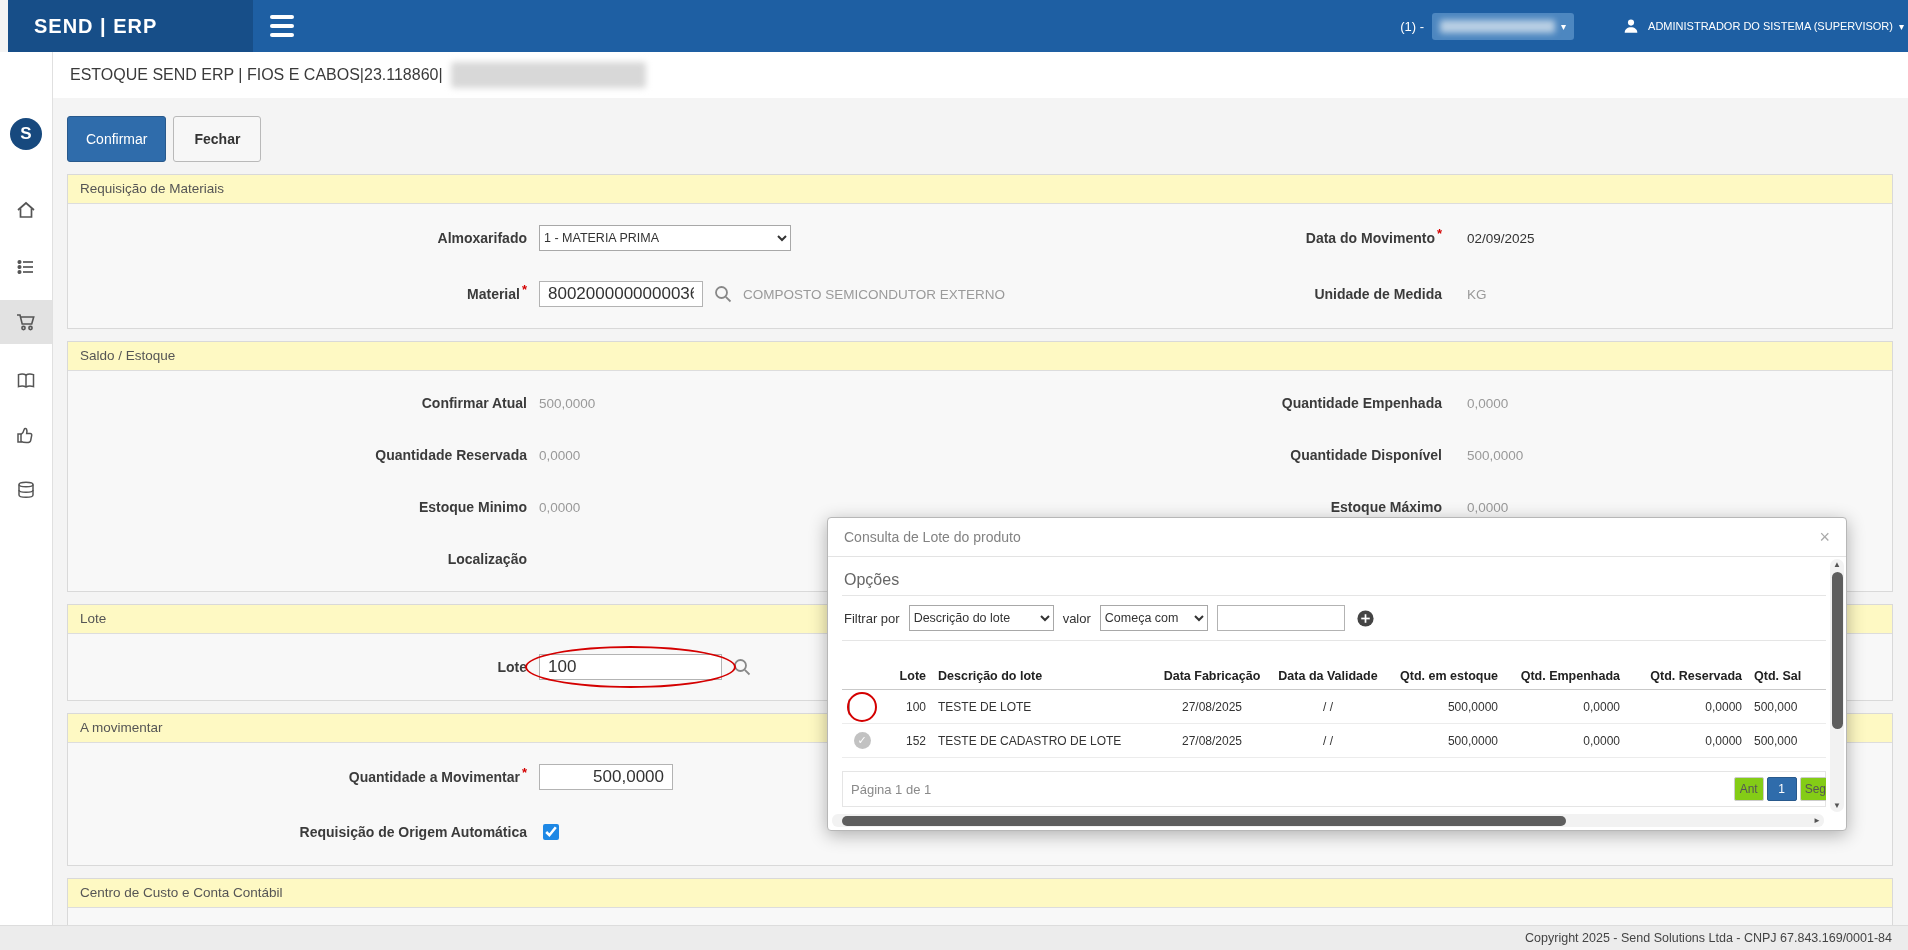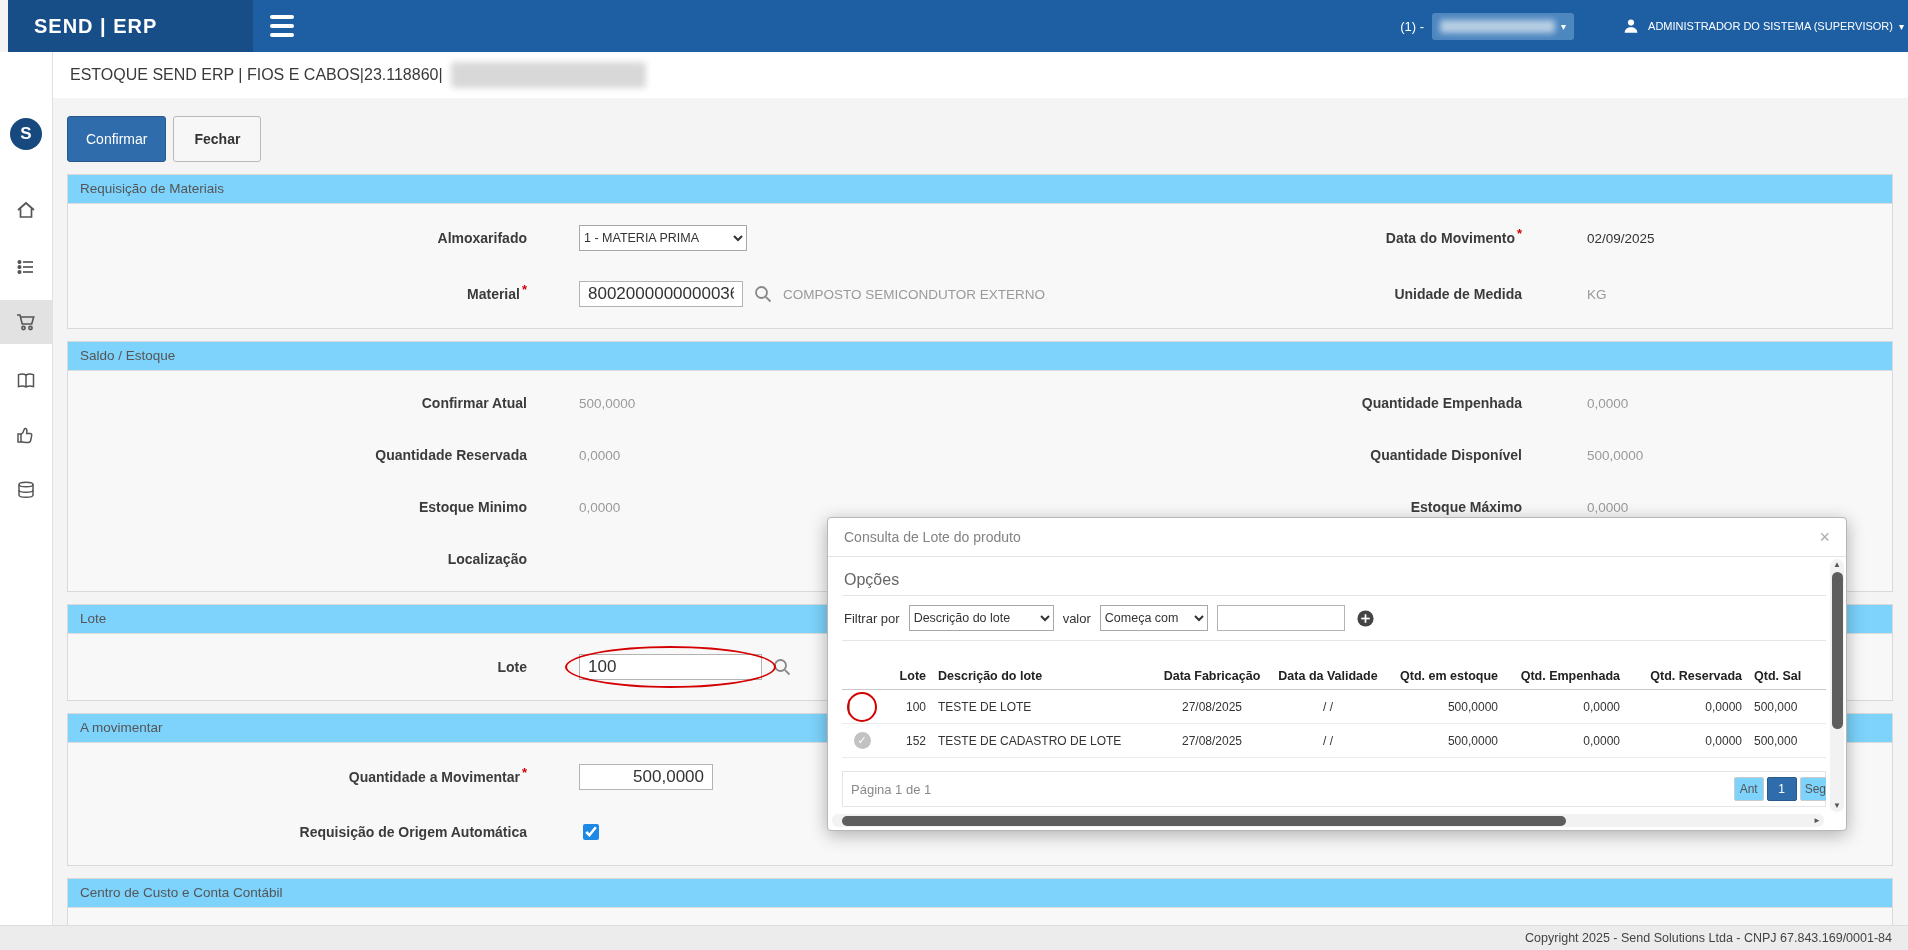--- a/index.html
+++ b/index.html
@@ -33,33 +33,33 @@
   .redacted-gray{width:195px;height:26px;background:#d8d8d8;filter:blur(3px);border-radius:3px;margin-left:8px;}
 
   
   .content{position:absolute;left:52px;top:98px;right:0;bottom:25px;padding:18px 15px 0 15px;box-sizing:border-box;overflow:hidden;}
   .toolbar{display:flex;gap:7px;}
   .btn{height:46px;border-radius:3px;font-size:14px;font-family:"Liberation Sans",sans-serif;cursor:pointer;}
   .btn-primary{padding:0 18px;background:var(--primary,#2f6cab);border:1px solid #28598c;color:#fff;}
   .btn-default{padding:0 20px;background:#f7f7f7;border:1px solid #b9b9b9;color:#333;font-weight:bold;}
 
   .section{margin-top:12px;border:1px solid #d9d9d9;background:#f8f8f8;}
-  .section-header{height:28px;line-height:28px;padding:0 12px;background:#7dd3fc;border-bottom:1px solid #ddd;color:#555;font-size:13.5px;}
+  .section-header{height:28px;line-height:28px;padding:0 12px;background:#fef9c3;border-bottom:1px solid #ddd;color:#555;font-size:13.5px;}
   .section-body{padding:6px 0;}
-  .frow{display:flex;align-items:center;gap:40px;}
+  .frow{display:flex;align-items:center;}
   .rh56{height:56px}.rh52{height:52px}.rh54{height:54px}.rh55{height:55px}
   .c1{width:459px;text-align:right;font-weight:bold;color:#3b3b3b;font-size:14px;flex:0 0 auto;}
   .c2{margin-left:12px;display:flex;align-items:center;gap:10px;flex:0 0 690px;min-width:0;}
   .c3{width:213px;text-align:right;font-weight:bold;color:#3b3b3b;font-size:14px;flex:0 0 auto;}
   .c4{margin-left:25px;font-size:13.5px;color:#999;display:flex;align-items:flex-start;}
   .val{color:#999;font-size:13.5px;white-space:nowrap;}
   .val-dark{color:#333;}
   .req{color:var(--annotation,#d40000);font-weight:bold;font-size:13px;position:relative;top:-5px;margin-left:2px;}
   select.sel{height:26px;border:1px solid #a8a8a8;background:#fff;font-size:12.5px;color:#333;font-family:"Liberation Sans",sans-serif;}
-  .sel-212{width:168px}.sel-145{width:145px}.sel-108{width:108px}
+  .sel-212{width:252px}.sel-145{width:145px}.sel-108{width:108px}
   input.txt{height:26px;border:1px solid #b3b3b3;background:#fff;font-size:17px;color:#333;padding:0 8px;box-sizing:border-box;font-family:"Liberation Sans",sans-serif;}
   .w164{width:164px}.w183{width:183px}.w134{width:134px;text-align:right}.w175{width:175px}.w128{width:128px;height:24px;}
   .search-btn{width:20px;height:20px;display:inline-flex;cursor:pointer;}
   .desc-text{color:#9a9a9a;font-size:13.5px;white-space:nowrap;}
   .cb{width:16px;height:16px;accent-color:var(--checkbox,#1e88e5);}
   .input-wrap{position:relative;display:inline-flex;}
   .ann-ellipse{position:absolute;left:-14px;top:-8px;width:211px;height:42px;border:2px solid var(--annotation,#d40000);border-radius:50%;pointer-events:none;box-sizing:border-box;}
 
   
   .footer{position:absolute;left:0;bottom:0;width:1908px;height:25px;background:#ececec;border-top:1px solid #ddd;display:flex;align-items:center;justify-content:flex-end;padding-right:16px;box-sizing:border-box;font-size:12.5px;color:#444;z-index:30;}
@@ -78,21 +78,21 @@
   .lote-tbl th{font-weight:bold;color:#222;padding:6px;border-bottom:1px solid #c9c9c9;white-space:nowrap;overflow:hidden;font-size:12.5px;}
   .lote-tbl td{padding:0 6px;height:33px;border-bottom:1px solid #ececec;color:#333;white-space:nowrap;overflow:hidden;}
   .ta-l{text-align:left}.ta-r{text-align:right}.ta-c{text-align:center}
   .radio-cell{position:relative;}
   .radio-o{width:16px;height:16px;border:1px solid #9a9a9a;border-radius:50%;background:#fff;margin:auto;cursor:pointer;box-sizing:border-box;}
   .radio-c{width:17px;height:17px;border-radius:50%;background:#c2c2c2;color:#fff;font-size:11px;display:flex;align-items:center;justify-content:center;margin:auto;cursor:pointer;}
   .ann-circle{position:absolute;left:50%;top:50%;transform:translate(-50%,-50%);width:30px;height:30px;border:2px solid var(--annotation,#d40000);border-radius:50%;pointer-events:none;box-sizing:border-box;}
   .pager{display:flex;align-items:center;justify-content:space-between;border:1px solid #e5e5e5;padding:5px 8px;margin-top:13px;}
   .pager-info{color:#8a8a8a;font-size:13px;}
   .pager-btns{display:flex;gap:3px;margin-right:-14px;}
-  .pbtn{min-width:30px;height:24px;border:1px solid #ccc;background:#7dd3fc;color:#555;font-size:12px;display:flex;align-items:center;justify-content:center;border-radius:2px;cursor:pointer;padding:0 4px;box-sizing:border-box;}
+  .pbtn{min-width:30px;height:24px;border:1px solid #ccc;background:#84cc16;color:#555;font-size:12px;display:flex;align-items:center;justify-content:center;border-radius:2px;cursor:pointer;padding:0 4px;box-sizing:border-box;}
   .pbtn.active{background:var(--primary,#2f6cab);color:#fff;border-color:#28598c;}
   .vscroll{position:absolute;right:2px;top:2px;bottom:18px;width:14px;background:#f2f2f2;border-radius:7px;z-index:3;}
   .vscroll .arr{position:absolute;left:0;width:100%;text-align:center;font-size:8px;color:#555;line-height:12px;cursor:pointer;}
   .arr-top{top:0}.arr-bot{bottom:0}
   .vthumb{position:absolute;top:13px;left:1.5px;width:11px;height:62%;background:#5e5e5e;border-radius:6px;cursor:pointer;}
   .hscroll{position:absolute;left:4px;right:22px;bottom:3px;height:13px;background:#f2f2f2;border-radius:6px;z-index:2;}
   .hthumb{position:absolute;left:10px;top:1.5px;height:10px;width:73%;background:#5e5e5e;border-radius:5px;cursor:pointer;}
   .hs-arr{position:absolute;right:3px;top:1px;font-size:8px;color:#555;line-height:11px;cursor:pointer;}
 </style>
 </head>

